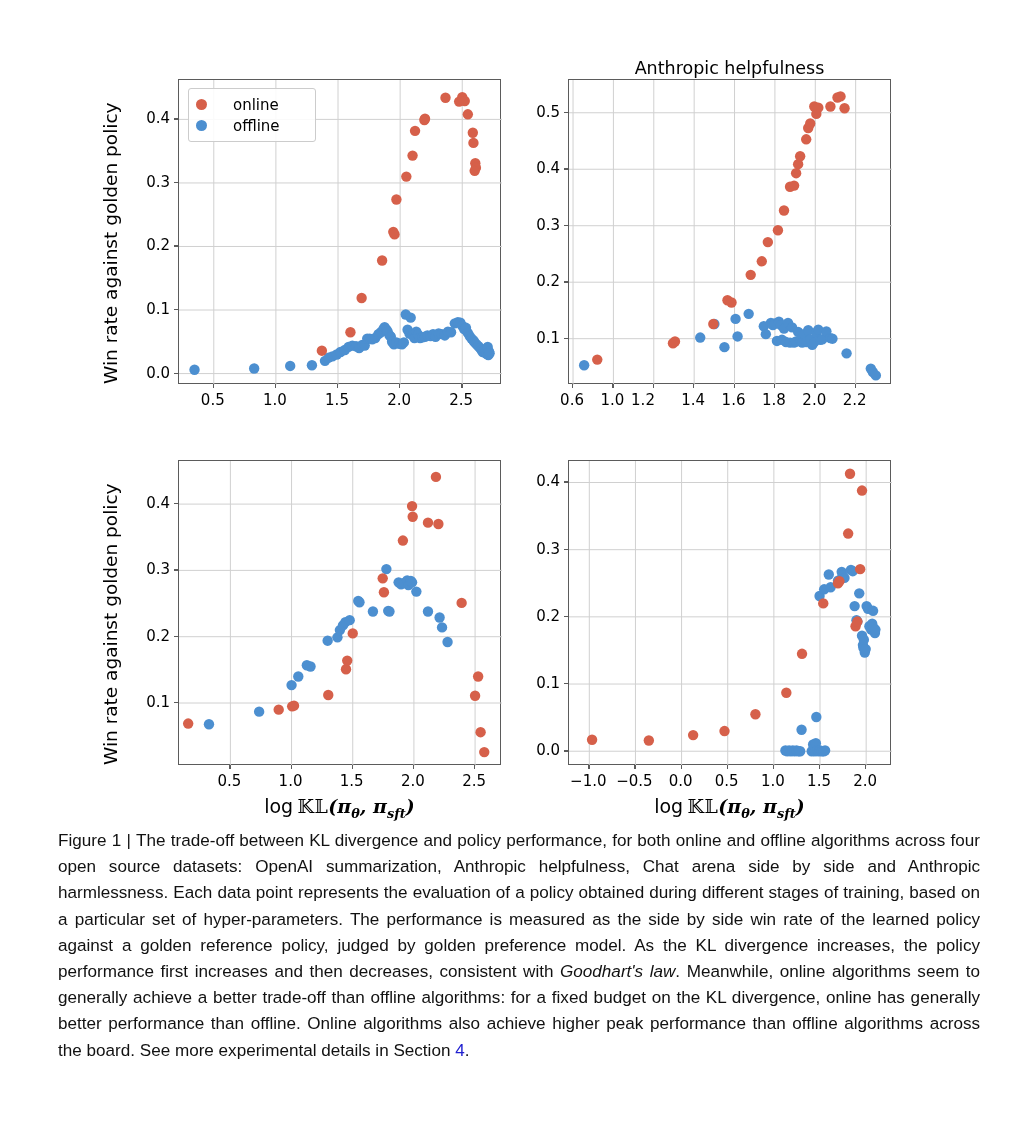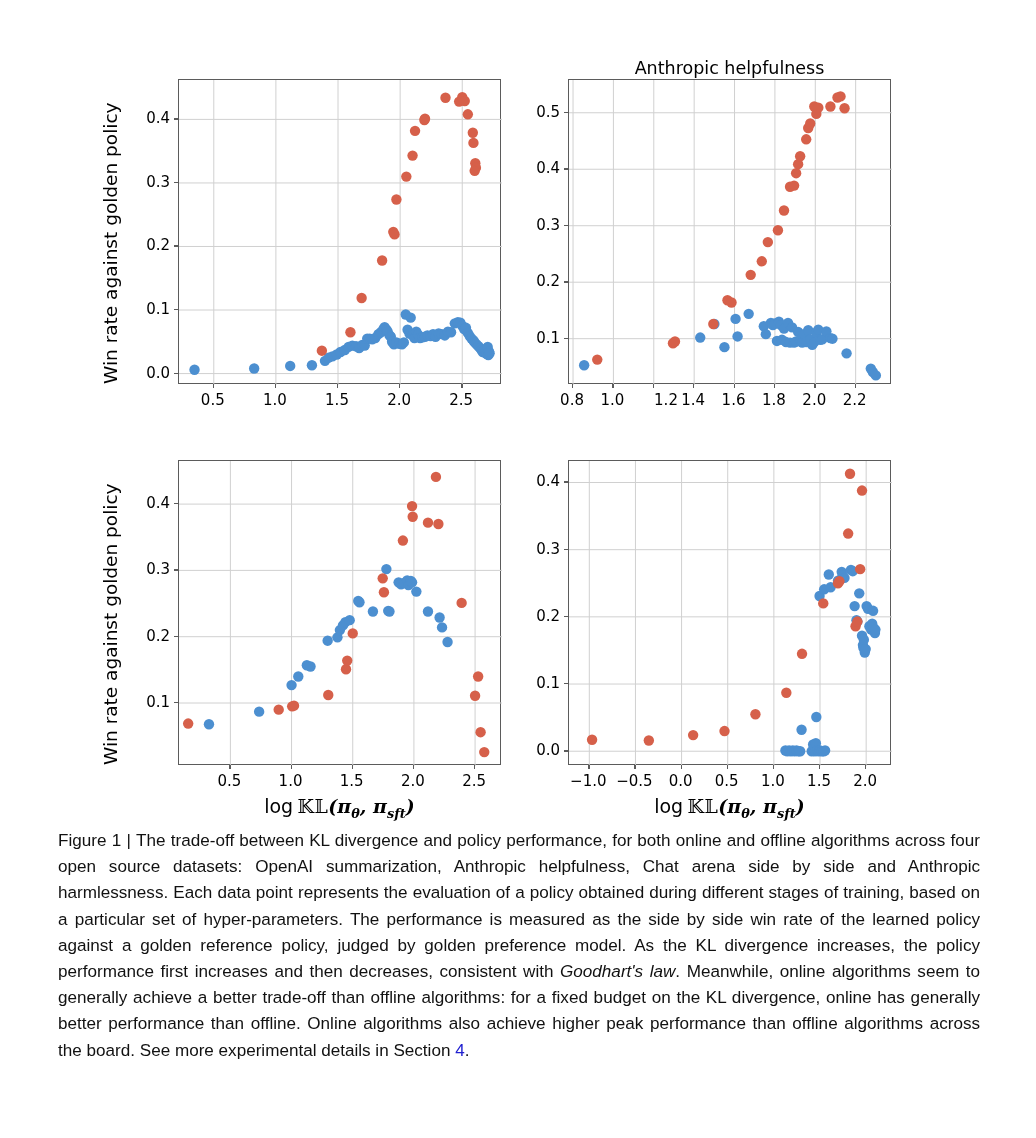--- a/index.html
+++ b/index.html
@@ -310,20 +310,30 @@
         <div class="tick-label y" style="left: 126px; width: 44px; top: 372.562px;">0.0</div>
         <div class="tick-mark y" style="left: 174px; top: 309.021px;"></div>
         <div class="tick-label y" style="left: 126px; width: 44px; top: 309.021px;">0.1</div>
         <div class="tick-mark y" style="left: 174px; top: 245.479px;"></div>
         <div class="tick-label y" style="left: 126px; width: 44px; top: 245.479px;">0.2</div>
         <div class="tick-mark y" style="left: 174px; top: 181.938px;"></div>
         <div class="tick-label y" style="left: 126px; width: 44px; top: 181.938px;">0.3</div>
         <div class="tick-mark y" style="left: 174px; top: 118.396px;"></div>
         <div class="tick-label y" style="left: 126px; width: 44px; top: 118.396px;">0.4</div>
         <div class="ylabel" style="left: 100px; top: 384px;">Win rate against golden policy</div>
+        <div class="legend" style="left: 188px; top: 88px; width: 128px;">
+          <div class="legend-row">
+            <span class="legend-swatch" style="background: rgb(214, 96, 74);"></span>
+            <span class="legend-text">online</span>
+          </div>
+          <div class="legend-row">
+            <span class="legend-swatch" style="background: rgb(76, 143, 208);"></span>
+            <span class="legend-text">offline</span>
+          </div>
+        </div>
       </div>
       <div class="panel" style="left: 0px; top: 0px; width: 1036px; height: 820px;">
         <div class="panel-title" style="left: 568px; width: 323px; top: 58px;">Anthropic helpfulness</div>
         <div class="plot-frame" style="left: 568px; top: 79px; width: 323px; height: 305px;">
           <svg class="plot-svg" width="323" height="305">
             <g>
               <line x1="4.037500000000004" x2="4.037500000000004" y1="0" y2="305" stroke="#d0d0d0" stroke-width="1"></line>
               <line x1="44.412499999999994" x2="44.412499999999994" y1="0" y2="305" stroke="#d0d0d0" stroke-width="1"></line>
               <line x1="84.78749999999998" x2="84.78749999999998" y1="0" y2="305" stroke="#d0d0d0" stroke-width="1"></line>
               <line x1="125.16249999999998" x2="125.16249999999998" y1="0" y2="305" stroke="#d0d0d0" stroke-width="1"></line>
@@ -406,25 +416,25 @@
               <circle cx="247.30" cy="33.89" r="5.2" fill="#d6604a"></circle>
               <circle cx="249.32" cy="27.68" r="5.2" fill="#d6604a"></circle>
               <circle cx="261.43" cy="26.55" r="5.2" fill="#d6604a"></circle>
               <circle cx="268.49" cy="17.51" r="5.2" fill="#d6604a"></circle>
               <circle cx="271.52" cy="16.38" r="5.2" fill="#d6604a"></circle>
               <circle cx="275.56" cy="28.24" r="5.2" fill="#d6604a"></circle>
             </g>
           </svg>
         </div>
         <div class="tick-mark x" style="left: 572.038px; top: 384px;"></div>
-        <div class="tick-label x" style="left: 572.038px; top: 391px;">0.8</div>
+        <div class="tick-label x" style="left: 572.038px; top: 391px;">0.6</div>
         <div class="tick-mark x" style="left: 612.413px; top: 384px;"></div>
         <div class="tick-label x" style="left: 612.413px; top: 391px;">1.0</div>
         <div class="tick-mark x" style="left: 652.788px; top: 384px;"></div>
-        <div class="tick-label x" style="left: 666px; top: 391px;">1.2</div>
+        <div class="tick-label x" style="left: 643px; top: 391px;">1.2</div>
         <div class="tick-mark x" style="left: 693.163px; top: 384px;"></div>
         <div class="tick-label x" style="left: 693.163px; top: 391px;">1.4</div>
         <div class="tick-mark x" style="left: 733.538px; top: 384px;"></div>
         <div class="tick-label x" style="left: 733.538px; top: 391px;">1.6</div>
         <div class="tick-mark x" style="left: 773.913px; top: 384px;"></div>
         <div class="tick-label x" style="left: 773.913px; top: 391px;">1.8</div>
         <div class="tick-mark x" style="left: 814.288px; top: 384px;"></div>
         <div class="tick-label x" style="left: 814.288px; top: 391px;">2.0</div>
         <div class="tick-mark x" style="left: 854.663px; top: 384px;"></div>
         <div class="tick-label x" style="left: 854.663px; top: 391px;">2.2</div>

